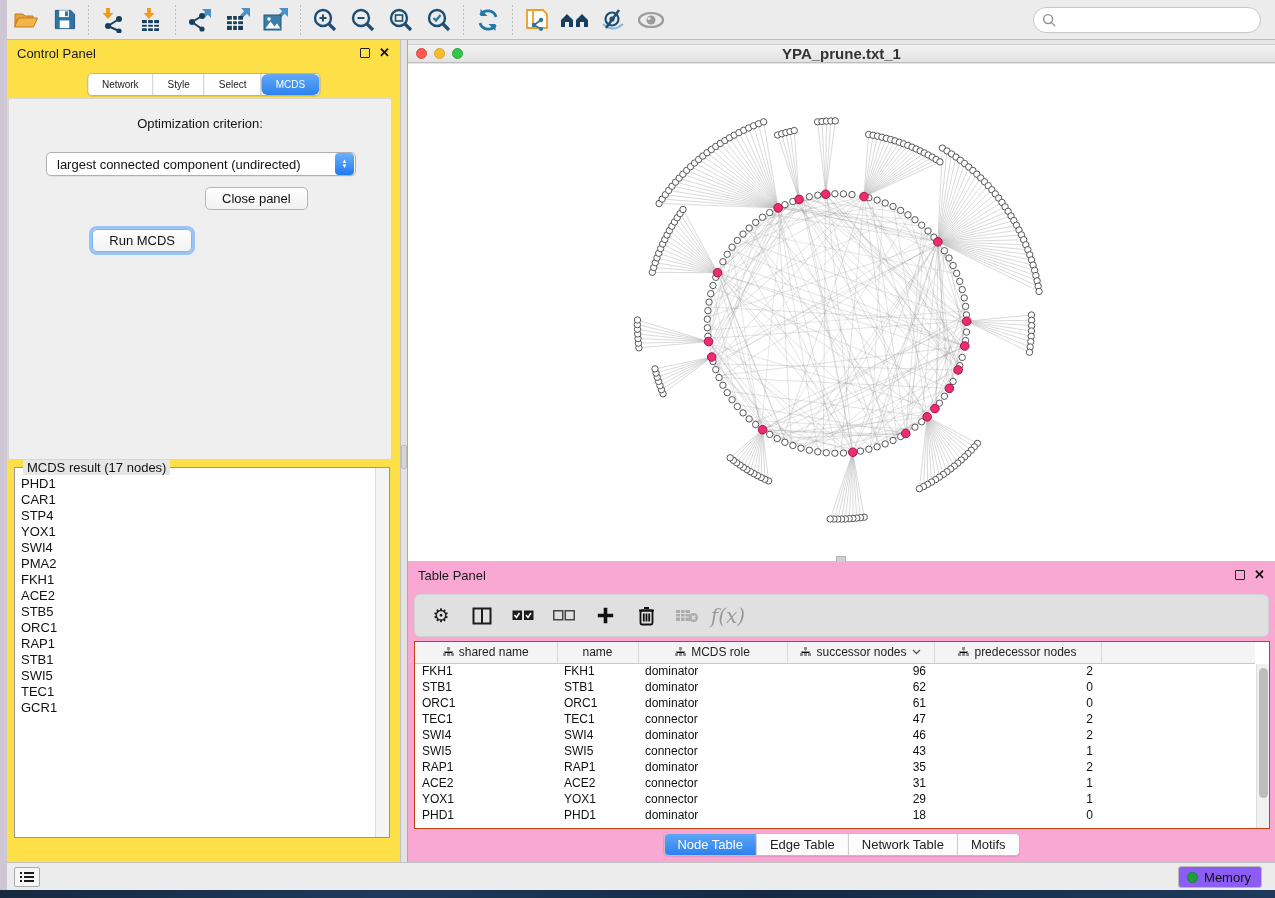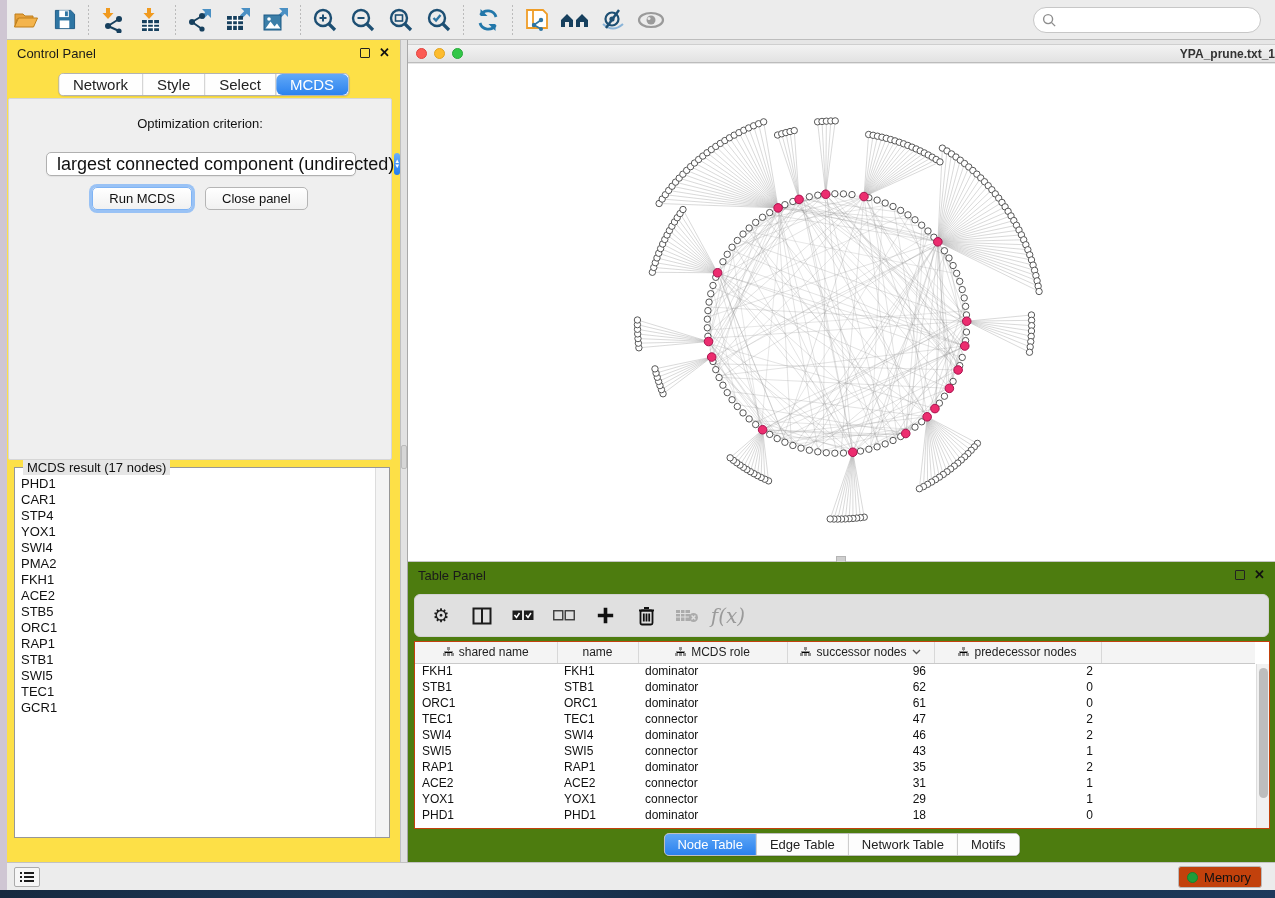--- a/index.html
+++ b/index.html
@@ -25,41 +25,41 @@
   .cpanel { position:absolute; left:7px; top:40px; width:393px; height:822px; background:#fde047; }
   .panel-head { height:26px; display:flex; align-items:center; padding:0 10px; }
   .panel-title { font-size:13px; color:#1a1a1a; }
   .panel-btns { margin-left:auto; display:flex; align-items:center; gap:9px; }
   .float-btn { width:10px; height:10px; border:1.6px solid #222; border-radius:1px; }
   .close-btn { font-size:13px; font-weight:bold; color:#111; line-height:10px; }
 
   .seg-tabs { position:absolute; top:33px; left:50%; transform:translateX(-50%);
     display:flex; height:23px; border:1px solid #b3b3b3; border-radius:5px; overflow:hidden; background:#fff;
     box-shadow:0 1px 1px rgba(0,0,0,.08); }
-  .seg { padding:0 14px; display:flex; align-items:center; font-size:15px; color:#222;
+  .seg { padding:0 14px; display:flex; align-items:center; font-size:10px; color:#222;
     border-right:1px solid #bdbdbd; background:#fefefe; }
   .seg:last-child { border-right:none;border-radius:6px; }
   .seg.active { background:linear-gradient(#62a9f7,#2b82ef); color:#fff; }
 
   .cp-inner { position:absolute; left:1px; right:8px; top:58px; height:362px;
     background:#efefef; border:1px solid #d6d6d6; border-radius:2px; }
   .opt-label { margin-top:17px; text-align:center; font-size:13px; color:#111; }
   .dropdown { position:absolute; left:37px; right:35px; top:53px; height:24px; background:#fff;
     border:1px solid #b0b0b0; border-radius:5px; display:flex; align-items:center;
     box-shadow:0 1px 1px rgba(0,0,0,.06); }
-  .dropdown .dd-text { flex:1; font-size:18px; padding-left:10px; color:#111; white-space:nowrap; }
+  .dropdown .dd-text { flex:1; font-size:13px; padding-left:10px; color:#111; white-space:nowrap; }
   .dd-stepper { width:19px; height:22px; margin-right:1px; border-radius:4px;
     background:linear-gradient(#6cb0fb,#1e7bef); display:flex; flex-direction:column;
     align-items:center; justify-content:center; color:#fff; }
   .dd-stepper span { font-size:6px; line-height:5px; }
   .cp-buttons { position:absolute; top:88px; left:0; right:0; display:flex; justify-content:center; gap:13px; }
   .mac-btn { height:23px; padding:0 16px; background:linear-gradient(#fff,#f1f1f1);
     border:1px solid #b5b5b5; border-radius:5px; font-size:13px; color:#111;
     display:flex; align-items:center; }
-  .mac-btn.focus { box-shadow:0 0 0 3px rgba(82,156,250,.55); border-color:#7fb4f5; }
+  .mac-btn.focus { box-shadow:0 0 0 3px rgba(82,156,250,.55); border-color:#7fb4f5;margin-top:42px; }
 
   .mcds-box { position:absolute; left:7px; right:10px; top:427px; height:371px;
     border:1px solid #979797; background:#fff; }
   .mcds-legend { position:absolute; top:-8px; left:8px; background:#e6e6e6; padding:0 4px;
     font-size:13px; color:#111; }
   .mcds-list { position:absolute; left:0; top:2px; right:14px; bottom:0; overflow:hidden;
     font-size:13px; color:#111; padding:6px 0 0 6px; line-height:16px; }
   .mcds-scroll { position:absolute; right:0; top:0; width:14px; height:100%;
     background:#f4f4f4; border-left:1px solid #ddd; }
 
@@ -74,26 +74,26 @@
   
   .netview { position:absolute; left:408px; top:40px; width:867px; height:522px; background:#e6e6e6; }
   .net-titlebar { position:absolute; top:4px; left:0; right:0; height:19px;
     background:linear-gradient(#f3f3f3,#e2e2e2); border-top:1px solid #cfcfcf; border-bottom:1px solid #bcbcbc;
     display:flex; align-items:center; }
   .lights { display:flex; gap:7px; margin-left:8px; }
   .light { width:11px; height:11px; border-radius:50%; }
   .l-red { background:#fc5b54; border:1px solid #e2443e; }
   .l-yel { background:#fdbc2e; border:1px solid #e0a321; }
   .l-grn { background:#33c748; border:1px solid #27aa3a; }
-  .net-title { position:absolute; left:0; right:0; text-align:right; font-size:12px; font-weight:600; color:#333; }
+  .net-title { position:absolute; left:0; right:0; text-align:center; font-size:15px; font-weight:600; color:#333; }
   .net-canvas { position:absolute; top:24px; left:0; width:867px; height:498px; background:#fff;
     border-bottom:1px solid #c6c6c6; }
 
   
-  .tpanel { position:absolute; left:408px; top:562px; width:867px; height:300px; background:#4d7c0f; }
+  .tpanel { position:absolute; left:408px; top:562px; width:867px; height:300px; background:#f9a8d4; }
   .tp-toolbar { position:absolute; left:6px; right:6px; top:32px; height:43px; background:#e0e0e0;
     border:1px solid #d2d2d2; border-radius:6px; display:flex; align-items:center; padding-left:14px; gap:17px; }
   .tp-ico { display:flex; align-items:center; justify-content:center; width:24px; height:26px; }
   .gear-glyph { font-size:19px; color:#1c1c1c; line-height:20px; }
   .fx { font-family:"DejaVu Serif",serif; font-style:italic; font-size:20px; color:#9a9a9a; }
 
   .tbl-wrap { position:absolute; left:6px; top:79px; width:856px; height:188px; background:#fff;
     border:1px solid #c2410c; }
   table.nodes { border-collapse:collapse; table-layout:fixed; width:840px; font-size:12px; color:#111; }
   table.nodes th { height:21px; background:#f4f4f4; font-weight:normal; font-size:12px; color:#222;
@@ -111,21 +111,21 @@
     border-right:1px solid #c4c4c4; background:#fdfdfd; }
   .tp-tab:last-child { border-right:none; }
   .tp-tab.active { background:linear-gradient(#5ea6f6,#2a81ee); color:#fff; }
 
   
   .statusbar { position:absolute; left:7px; top:862px; width:1268px; height:28px; background:#ececec;
     border-top:1px solid #c2c2c2; }
   .list-btn { position:absolute; left:7px; top:4px; width:26px; height:20px; background:#f6f6f6;
     border:1px solid #ababab; border-radius:2px; display:flex; align-items:center; justify-content:center; }
   .mem-btn { position:absolute; right:13px; top:3px; height:22px; padding:0 10px 0 8px;
-    background:#c2410c; border:1px solid #b9b9b9; border-radius:3px;
+    background:#8b5cf6; border:1px solid #b9b9b9; border-radius:3px;
     display:flex; align-items:center; gap:6px; font-size:13px; color:#111;text-align:right; }
   .mem-dot { width:11px; height:11px; border-radius:50%; background:#1f9d3a; border:1px solid #17822d; }
 </style>
 </head>
 <body>
 
 <div class="wall-left"></div>
 <div class="wall-bottom"></div>
 
 <div class="toolbar">

